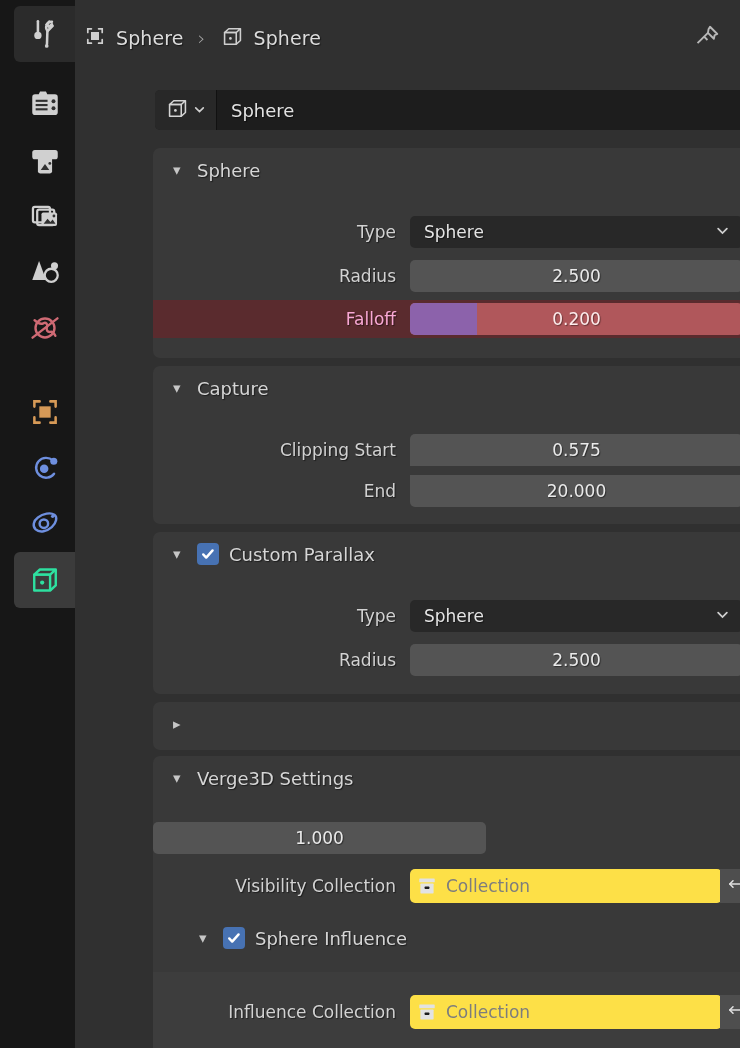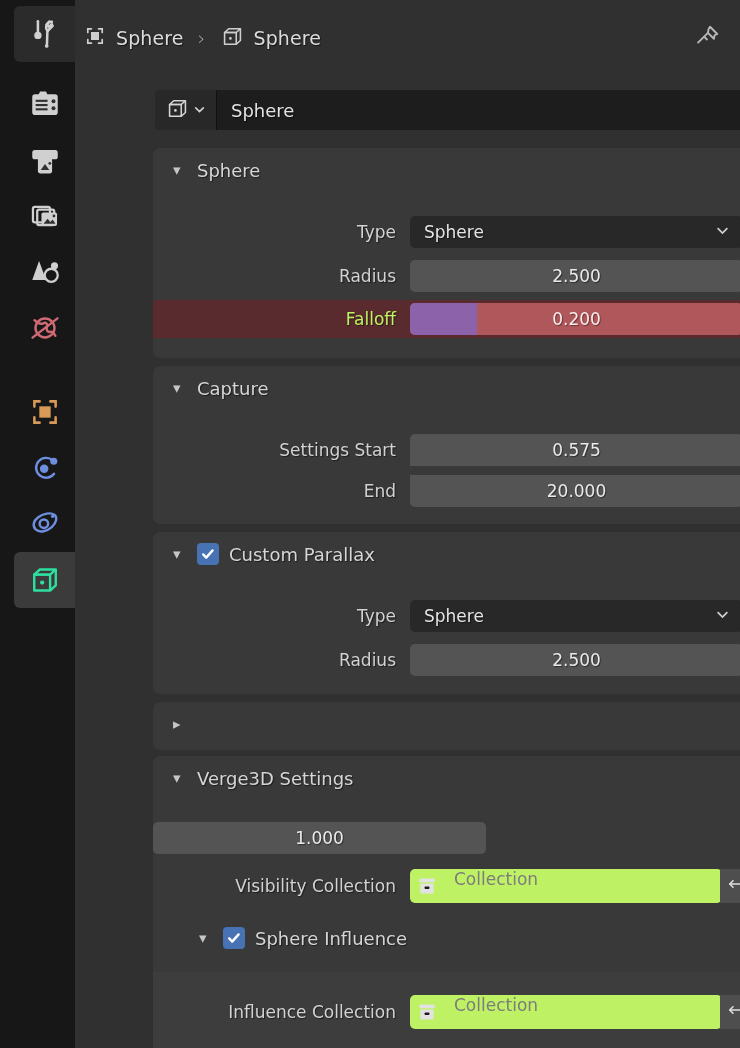--- a/index.html
+++ b/index.html
@@ -74,35 +74,35 @@
               text-shadow: 1px 1px 1px rgba(0,0,0,.5); }
   .enum-arrow { position: absolute; right: 13px; top: 50%; transform: translateY(-50%);
                 color: #cfcfcf; font-size: 13px; }
 
   
   .grp-top { border-radius: 5px 5px 0 0; }
   .grp-bot { border-radius: 0 0 5px 5px; }
 
   
   .anim-row { background: #5a2b2e; }
-  .anim-row .plabel { color: #bef264; }
+  .anim-row .plabel { color: #f9a8d4; }
   .anim-field { background: #b0575b; }
   .anim-field .slider-fill { position: absolute; left: 0; top: 0; bottom: 0; width: 64px;
                              background: #8c62ab; border-radius: 5px 0 0 5px; }
   .anim-field .sv { position: relative; width: 100%; text-align: center; color: #fdecec;
                     font-size: 17px; text-shadow: 1px 1px 1px rgba(0,0,0,.4); }
 
   
   .cbox { width: 22px; height: 22px; border-radius: 4px; background: #4772b3;
           display: flex; align-items: center; justify-content: center; }
   .cbox svg { display: block; }
 
   
-  .coll-field { width: 312px; height: 34px; background: #bef264; border-radius: 5px;
-                display: flex; overflow: hidden; gap: 8px; }
+  .coll-field { width: 312px; height: 34px; background: #fde047; border-radius: 5px;
+                display: flex; align-items: center; overflow: hidden; }
   .coll-icon { width: 34px; display: flex; align-items: center; justify-content: center; }
   .coll-ph { flex: 1 1 auto; color: #7d7d7d; font-size: 17px; padding-left: 2px; }
   .coll-btn { width: 38px; height: 34px; background: #4e4e4e; border-radius: 0 5px 5px 0;
               display: flex; align-items: center; justify-content: center; margin-left: -2px; }
   .coll-wrap { display: flex; align-items: center; }
 </style>
 </head>
 <body>
 
 <div id="app">
@@ -317,21 +317,21 @@
     </div>
 
     <div class="panel" style="top:366px; height:158px;">
       <div class="phead">
         <span class="chev">▾</span>
         <span class="ptitle">Capture</span>
 
       </div>
 
       <div class="prow" style="margin-top:20px">
-        <div class="plabel">Settings Start</div>
+        <div class="plabel">Clipping Start</div>
         <div class="pfield fld-num grp-top">
           <span>0.575</span>
         </div>
 
       </div>
 
       <div class="prow" style="margin-top:1px">
         <div class="plabel">End</div>
         <div class="pfield fld-num grp-bot">
           <span>20.000</span>

